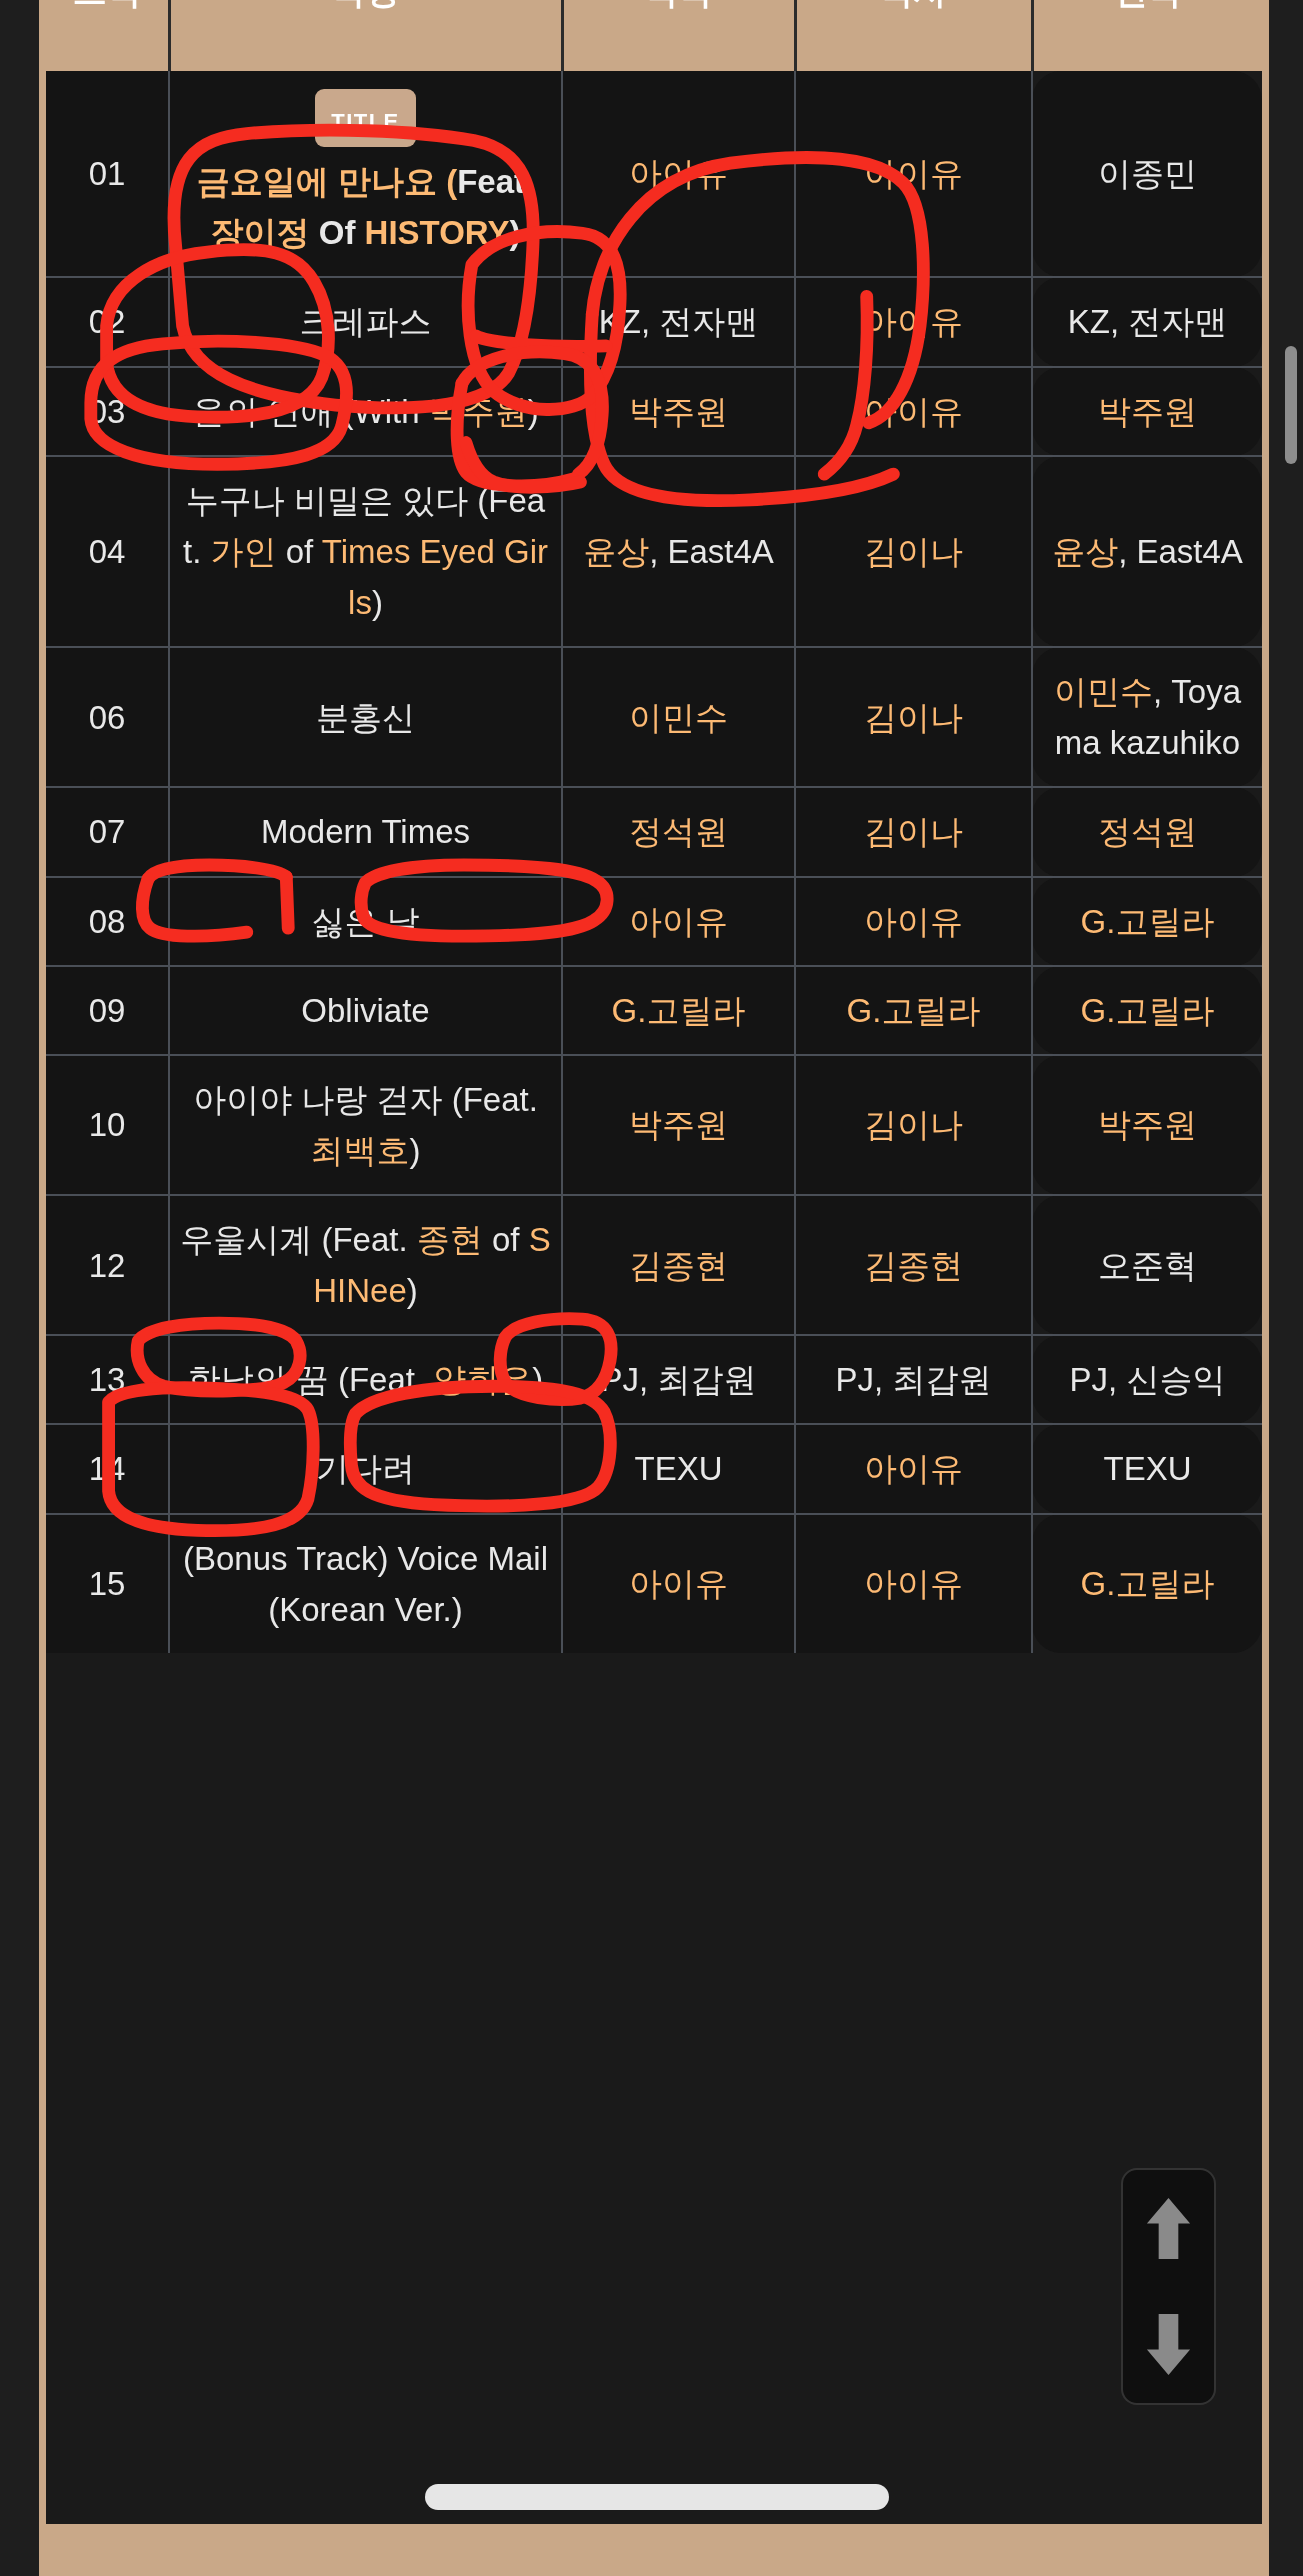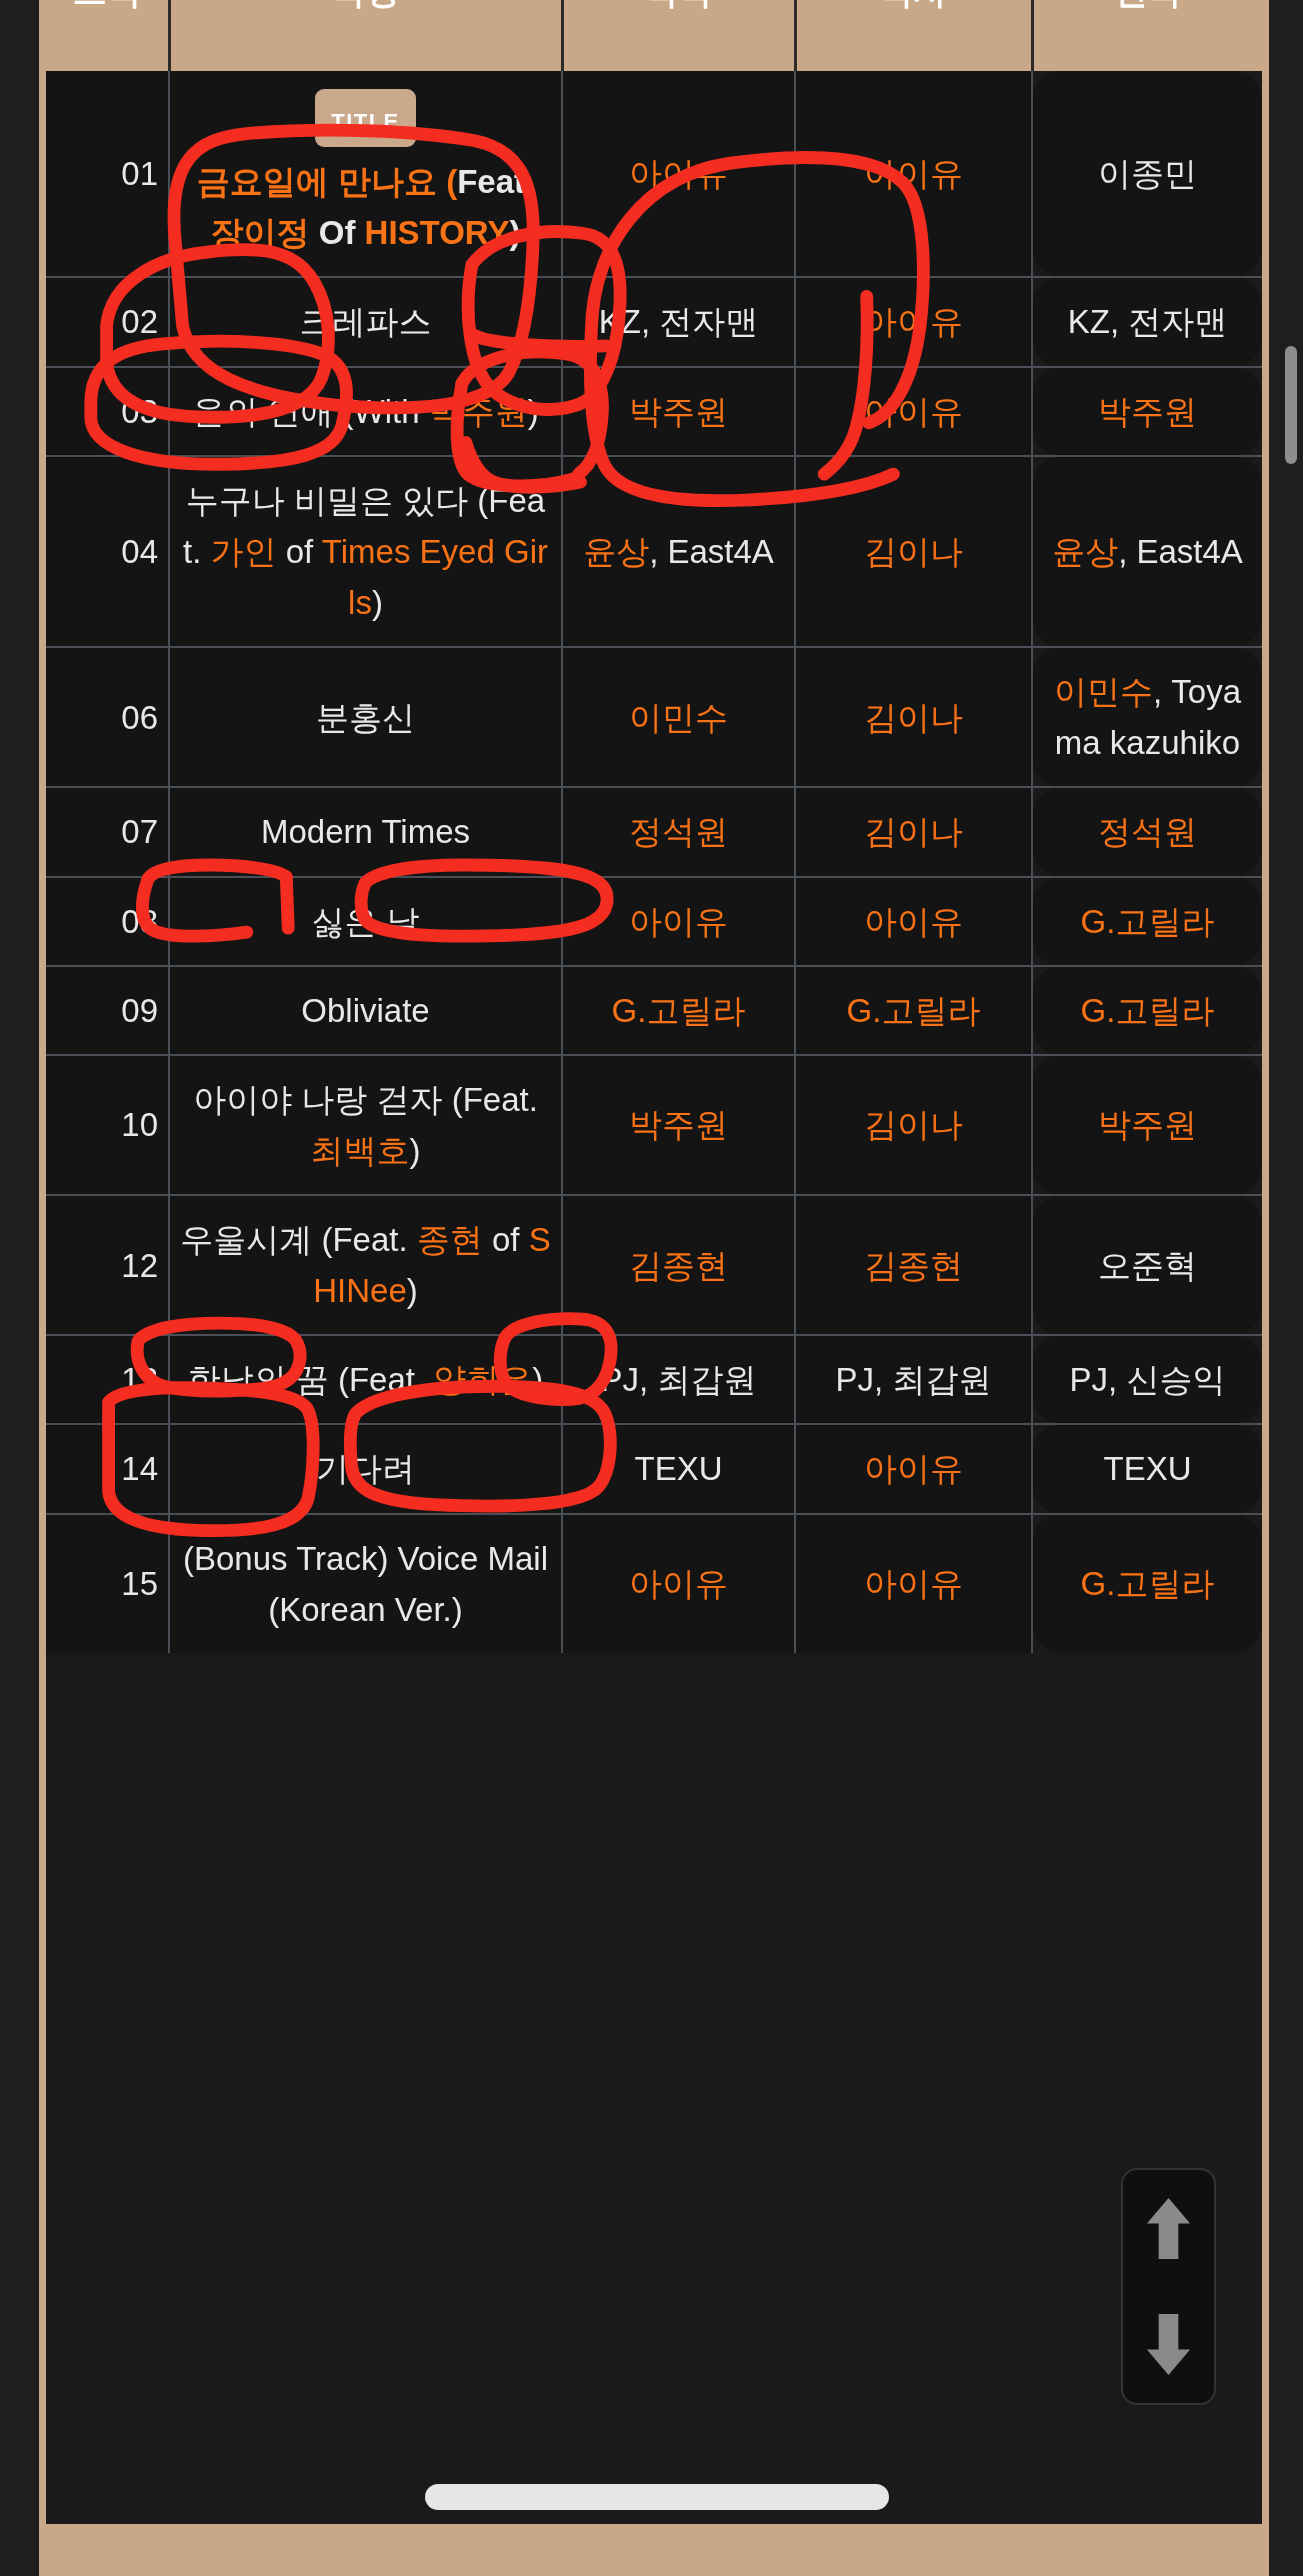--- a/index.html
+++ b/index.html
@@ -62,24 +62,24 @@
     font-size:33px;
     text-align:center;
     vertical-align:middle;
     padding:18px 10px;
     border-top:2px solid #4a4f57;
     border-right:2px solid #4a4f57;
     line-height:1.55;
     word-break:break-all;
   }
   tbody td:last-child { border-right:none;border-radius:29px; }
-  tbody td.track-num { font-size:33px; color:#e8e8e8; word-break:normal;text-align:right; }
+  tbody td.track-num { font-size:33px; color:#e8e8e8; word-break:normal; }
   tbody tr:first-child td { border-top:none; }
 
-  .hl { color:#f97316; }
+  .hl { color:#fdba74; }
   .pl { color:#e8e8e8; }
 
   .title-badge {
     display:inline-block;
     background:#c9a88c;
     color:#ffffff;
     font-size:22px;
     font-weight:700;
     letter-spacing:1.5px;
     padding:16px 16px 8px;

